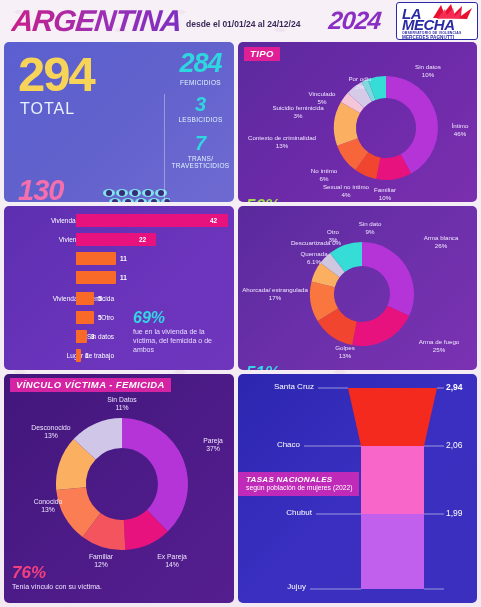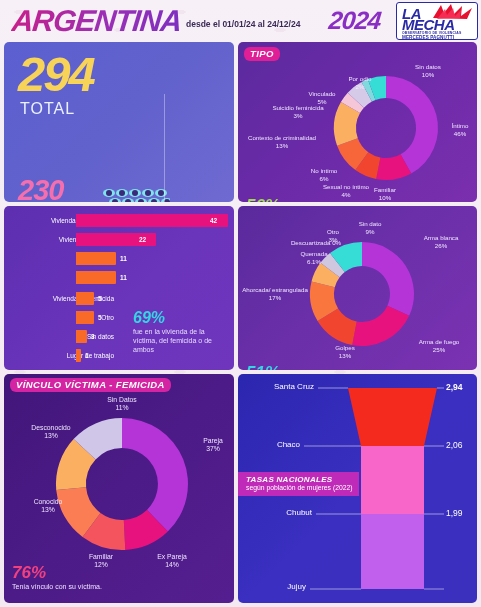--- a/index.html
+++ b/index.html
@@ -40,39 +40,39 @@
   .logo .sub1{position:absolute;left:5px;top:28px;font-size:3.4px;color:#2b2aa6;font-weight:bold;letter-spacing:.2px;}
   .logo .sub2{position:absolute;left:5px;top:31.5px;font-size:4.6px;color:#2b2aa6;font-weight:bold;letter-spacing:.1px;}
 
   
   .panel{position:absolute;border-radius:5px;overflow:hidden;}
 
   
   .p-stats{left:4px;top:42px;width:230px;height:160px;
     background:linear-gradient(135deg,#5b5fd0 0%,#6262cc 50%,#6f6ad2 100%);}
   .big294{position:absolute;left:14px;top:8px;font-size:49px;font-weight:bold;color:#f7d358;
-     font-style:italic;letter-spacing:-2px;line-height:1;}
+     letter-spacing:-2px;line-height:1;}
   .lbl-total{position:absolute;left:16px;top:58px;font-size:16px;color:#eaf2ff;letter-spacing:1px;}
   .big190{position:absolute;left:14px;top:137px;font-size:29px;font-weight:bold;color:#f56fae;
      font-style:italic;letter-spacing:-1px;line-height:1;transform:translateY(-3px);}
   .dots{position:absolute;left:98px;top:146px;width:68px;height:36px;}
   .vdiv{position:absolute;left:160px;top:52px;width:1px;height:108px;background:rgba(255,255,255,.35);}
   .col2{position:absolute;left:165px;top:4px;width:63px;height:156px;text-align:center;}
   .n284{font-size:27px;font-weight:bold;color:#2fd6e0;font-style:italic;line-height:1;margin-top:4px;letter-spacing:-1px;}
   .l284{font-size:6.5px;color:#dff4ff;letter-spacing:.3px;margin-top:2px;}
   .n3{font-size:20px;font-weight:bold;color:#2fd6e0;font-style:italic;line-height:1;margin-top:8px;}
   .l3{font-size:6.5px;color:#dff4ff;letter-spacing:.3px;margin-top:2px;}
   .n7{font-size:20px;font-weight:bold;color:#2fd6e0;font-style:italic;line-height:1;margin-top:10px;}
   .l7{font-size:6.5px;color:#dff4ff;letter-spacing:.3px;margin-top:2px;line-height:1.15;}
 
   
   .p-tipo{left:238px;top:42px;width:239px;height:160px;
     background:linear-gradient(135deg,#5b2a9e 0%,#6b2aa8 45%,#7a2fae 100%);}
   .tag{position:absolute;font-size:9.5px;font-weight:bold;color:#ffffff;
-    padding:1px 6px 2px 6px;letter-spacing:.4px;font-style:italic;border-radius:6px;}
+    padding:1px 6px 2px 6px;letter-spacing:.4px;font-style:italic;}
   .tag-tipo{left:6px;top:5px;background:#e01f97;}
   .tag-arma{left:6px;top:5px;background:#e01f97;}
   .tag-vinc{left:6px;top:4px;background:#d423a3;}
   .pctbig{position:absolute;font-weight:bold;font-style:italic;line-height:1;}
   .pct56{left:8px;top:155px;font-size:17px;color:#9ede4a;}
   .dlabel{position:absolute;font-size:6.2px;color:#f0e6ff;text-align:center;line-height:1.25;}
 
   
   .p-bars{left:4px;top:206px;width:230px;height:164px;
     background:linear-gradient(135deg,#5d2fb0 0%,#6a34bb 55%,#6f35bd 100%);}
@@ -173,23 +173,31 @@
           <ellipse cx="13" cy="32" rx="6" ry="4" fill="#7fe3ea"></ellipse>
             <circle cx="13" cy="32" r="3" fill="#3b2a7a"></circle>
           <ellipse cx="26" cy="32" rx="6" ry="4" fill="#7fe3ea"></ellipse>
             <circle cx="26" cy="32" r="3" fill="#3b2a7a"></circle>
           <ellipse cx="39" cy="32" rx="6" ry="4" fill="#7fe3ea"></ellipse>
             <circle cx="39" cy="32" r="3" fill="#3b2a7a"></circle>
         </g>
       </g>
     </svg>
 
-    <div class="big190">230</div>
+    <div class="big190">130</div>
 
     <div class="vdiv"></div>
+    <div class="col2">
+      <div class="n284">284</div>
+      <div class="l284">FEMICIDIOS</div>
+      <div class="n3">3</div>
+      <div class="l3">LESBICIDIOS</div>
+      <div class="n7">7</div>
+      <div class="l7">TRANS/ TRAVESTICIDIOS</div>
+    </div>
   </div>
 
   <div class="panel p-tipo">
     <div class="tag tag-tipo">TIPO</div>
 
     <svg style="position:absolute;left:0;top:0;width:239px;height:160px;" viewBox="0 0 239 160">
       <g transform="translate(148,86)">
 
         <path d="M0,-52 A52,52 0 0,1 25.2,45.5 L14.5,26.3 A30,30 0 0,0 0,-30 Z" fill="#b534d8"></path>
         <path d="M25.2,45.5 A52,52 0 0,1 -9.8,51.1 L-5.6,29.5 A30,30 0 0,0 14.5,26.3 Z" fill="#e8127f"></path>

